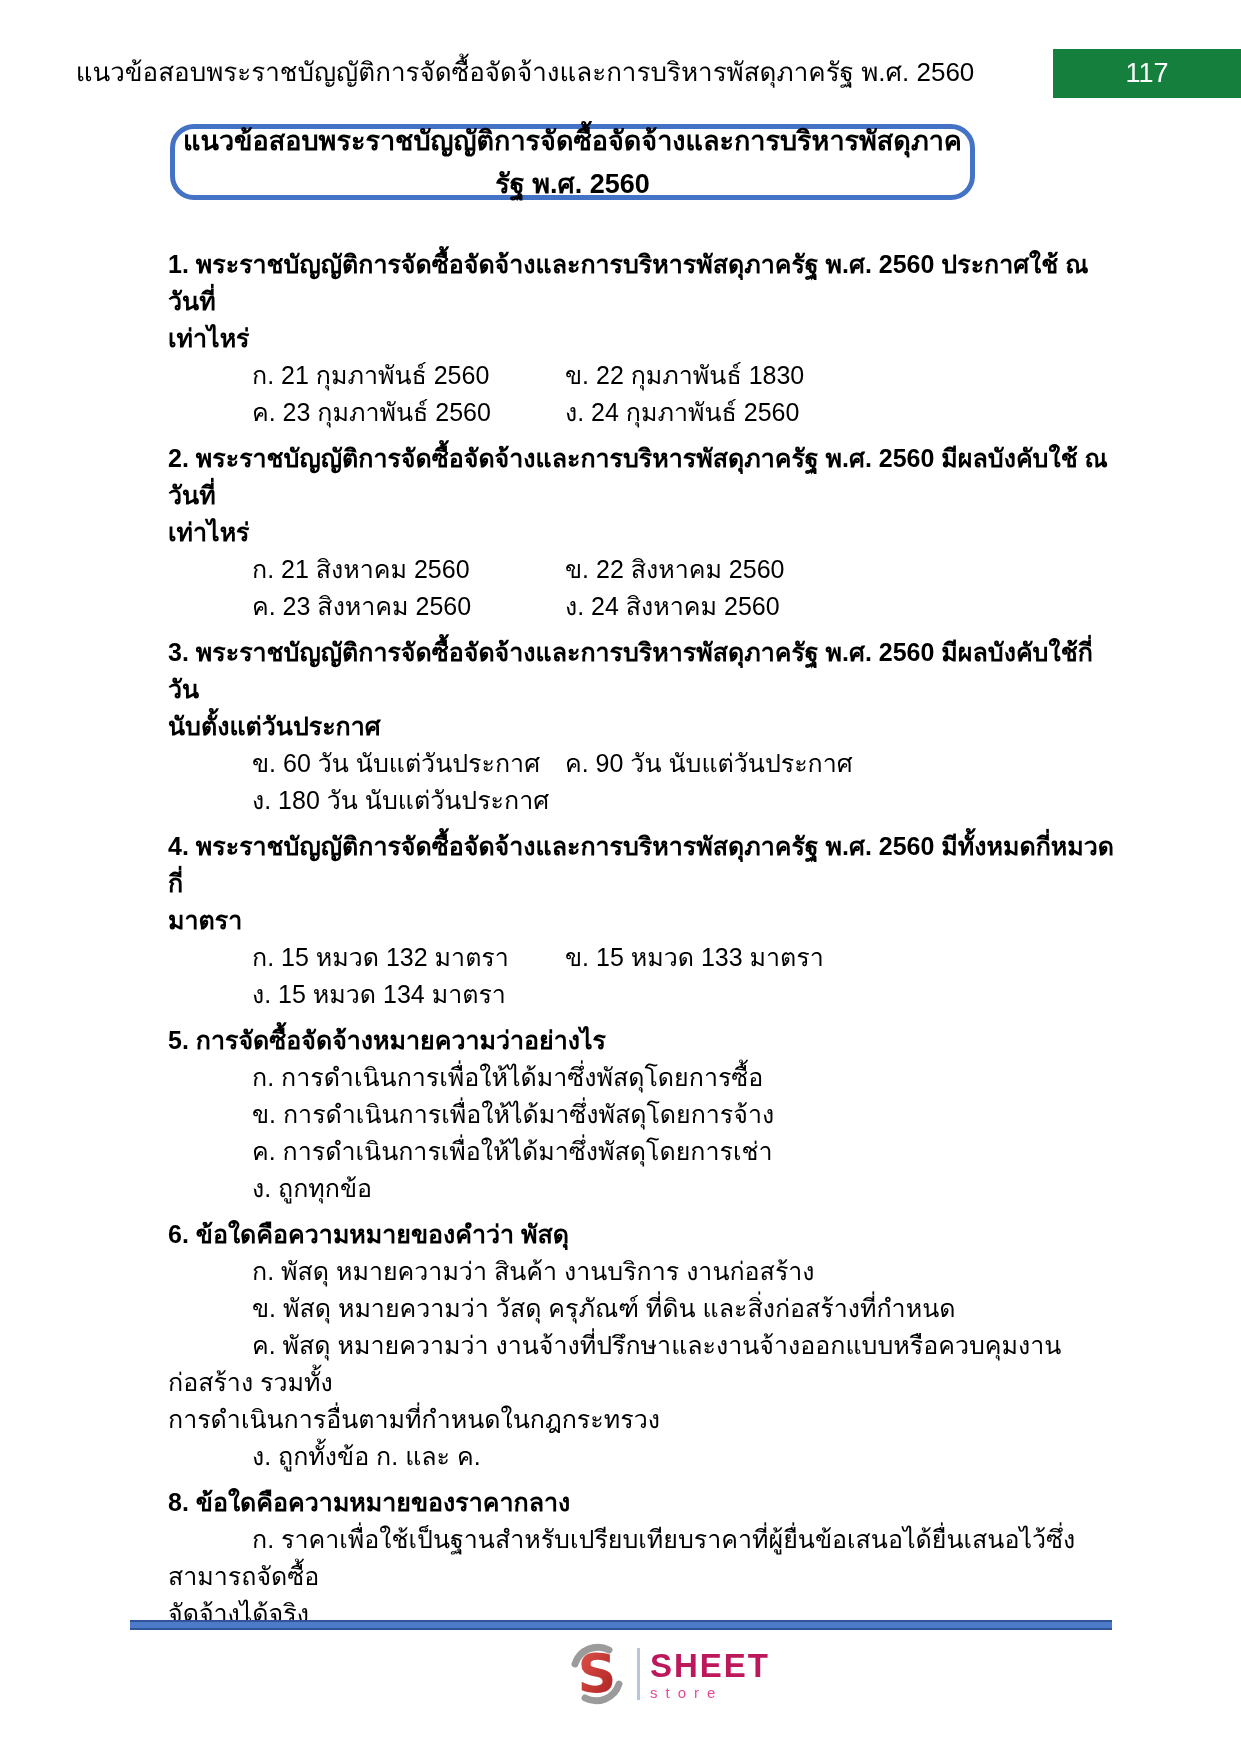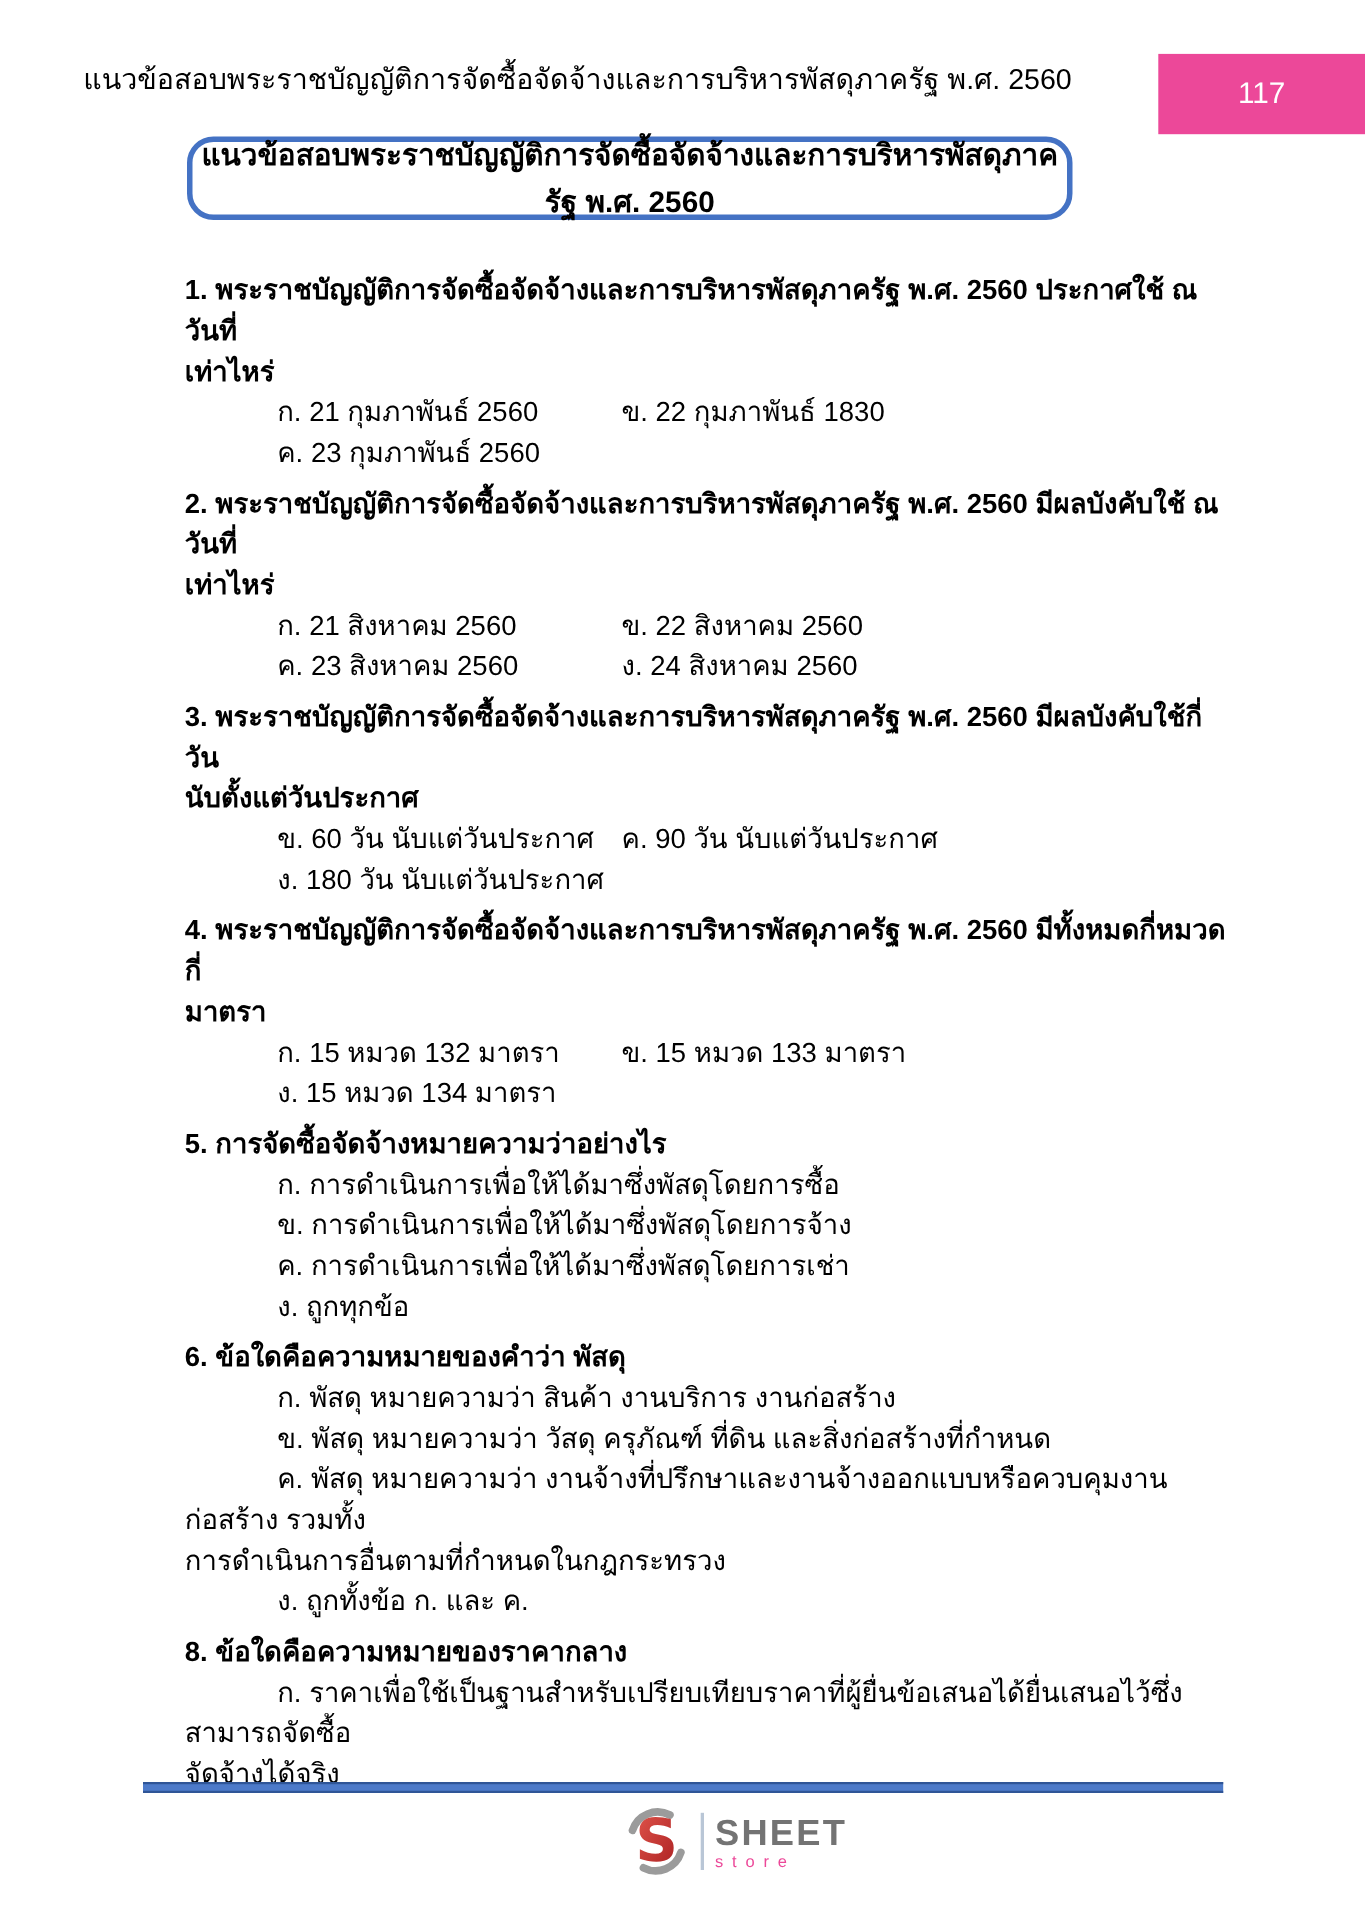--- a/index.html
+++ b/index.html
@@ -9,22 +9,22 @@
     font-family:"Liberation Sans","DejaVu Sans",sans-serif;
     position:relative;overflow:hidden;
   }
   
   .header-title{
     position:absolute;top:56px;left:0;width:1050px;
     text-align:center;font-size:26px;line-height:32px;
     white-space:nowrap;
   }
   .page-num-box{
-    position:absolute;top:49px;right:0;width:188px;height:73px;
-    background:#ec4899;color:#fff;
+    position:absolute;top:49px;right:0;width:188px;height:49px;
+    background:#15803d;color:#fff;
     display:flex;align-items:center;justify-content:center;
     font-size:27px;
   }
   
   .title-box{
     position:absolute;left:170px;top:124px;width:795px;height:66px;
     border:5px solid #4472C4;border-radius:24px;background:#fff;
     display:flex;align-items:center;justify-content:center;
     font-size:27px;font-weight:bold;text-align:center;
   }
@@ -51,21 +51,21 @@
   .logo{
     position:absolute;left:565px;top:1642px;
     display:flex;align-items:center;
   }
   .logo-icon{width:64px;height:64px;display:block;}
   .logo-divider{
     width:3px;height:52px;background:#b9c6d6;margin:0 10px 0 8px;
   }
   .logo-text{display:flex;flex-direction:column;line-height:1;}
   .brand{
-    font-size:33px;font-weight:bold;color:#737373;letter-spacing:2px;
+    font-size:33px;font-weight:bold;color:#be185d;letter-spacing:2px;
   }
   .brand-sub{
     font-size:15px;color:#ec4899;letter-spacing:8px;margin-top:3px;
   }
 </style>
 </head>
 <body>
 
 <div class="header-title">แนวข้อสอบพระราชบัญญัติการจัดซื้อจัดจ้างและการบริหารพัสดุภาครัฐ พ.ศ. 2560</div>
 <div class="page-num-box">
@@ -78,20 +78,21 @@
 
 <div class="content">
 
   <section class="question">
     <p class="q-text">1. พระราชบัญญัติการจัดซื้อจัดจ้างและการบริหารพัสดุภาครัฐ พ.ศ. 2560 ประกาศใช้ ณ วันที่
 เท่าไหร่</p>
     <div class="opts-grid">
       <p class="opt">ก. 21 กุมภาพันธ์ 2560</p>
       <p class="opt">ข. 22 กุมภาพันธ์ 1830</p>
       <p class="opt">ค. 23 กุมภาพันธ์ 2560</p>
+      <p class="opt">ง. 24 กุมภาพันธ์ 2560</p>
     </div>
   </section>
 
   <section class="question">
     <p class="q-text">2. พระราชบัญญัติการจัดซื้อจัดจ้างและการบริหารพัสดุภาครัฐ พ.ศ. 2560 มีผลบังคับใช้ ณ วันที่
 เท่าไหร่</p>
     <div class="opts-grid">
       <p class="opt">ก. 21 สิงหาคม 2560</p>
       <p class="opt">ข. 22 สิงหาคม 2560</p>
       <p class="opt">ค. 23 สิงหาคม 2560</p>

